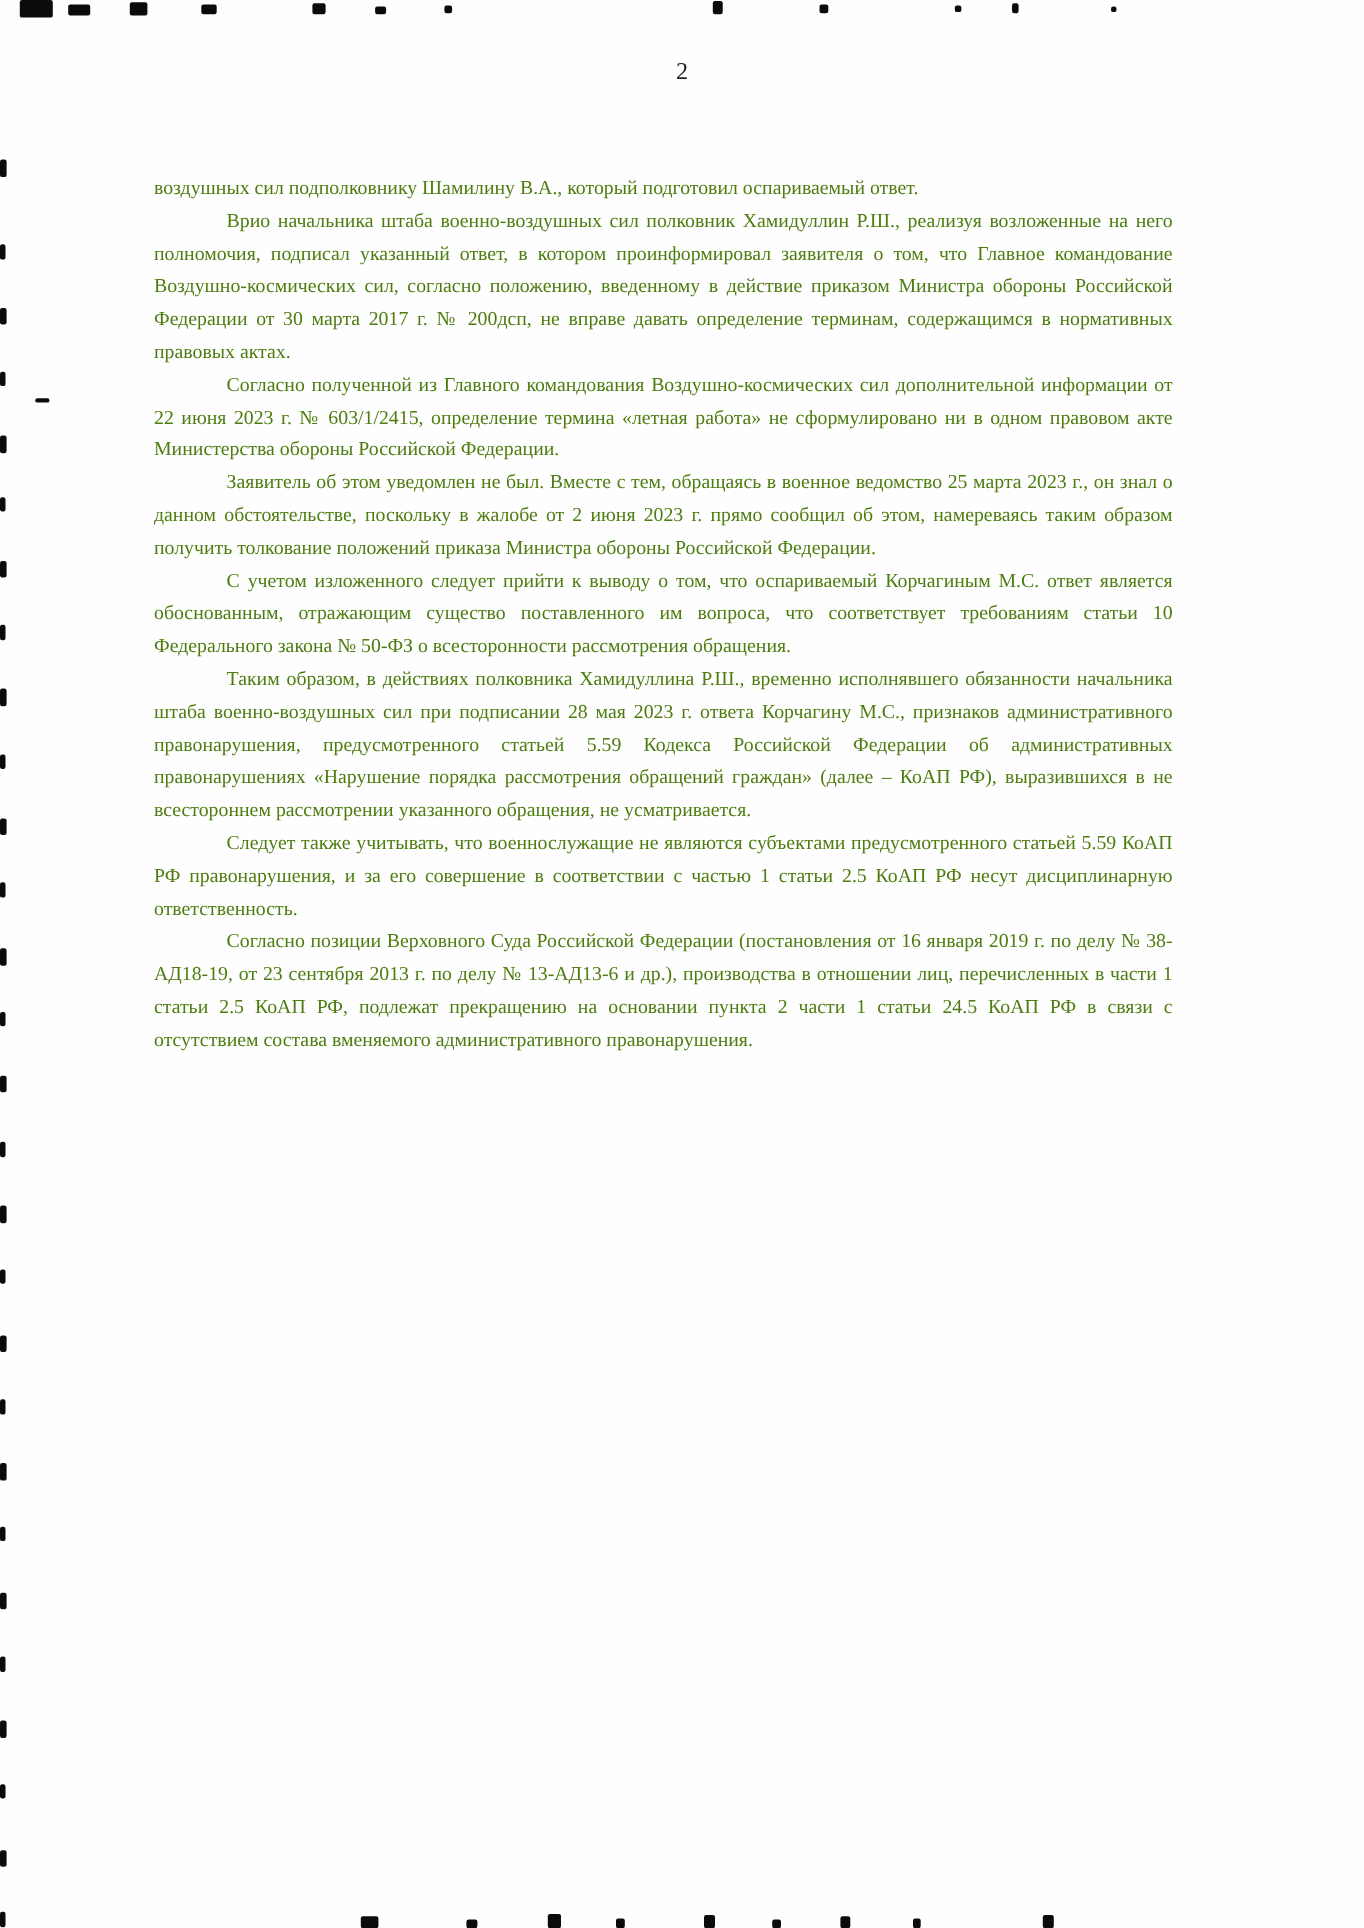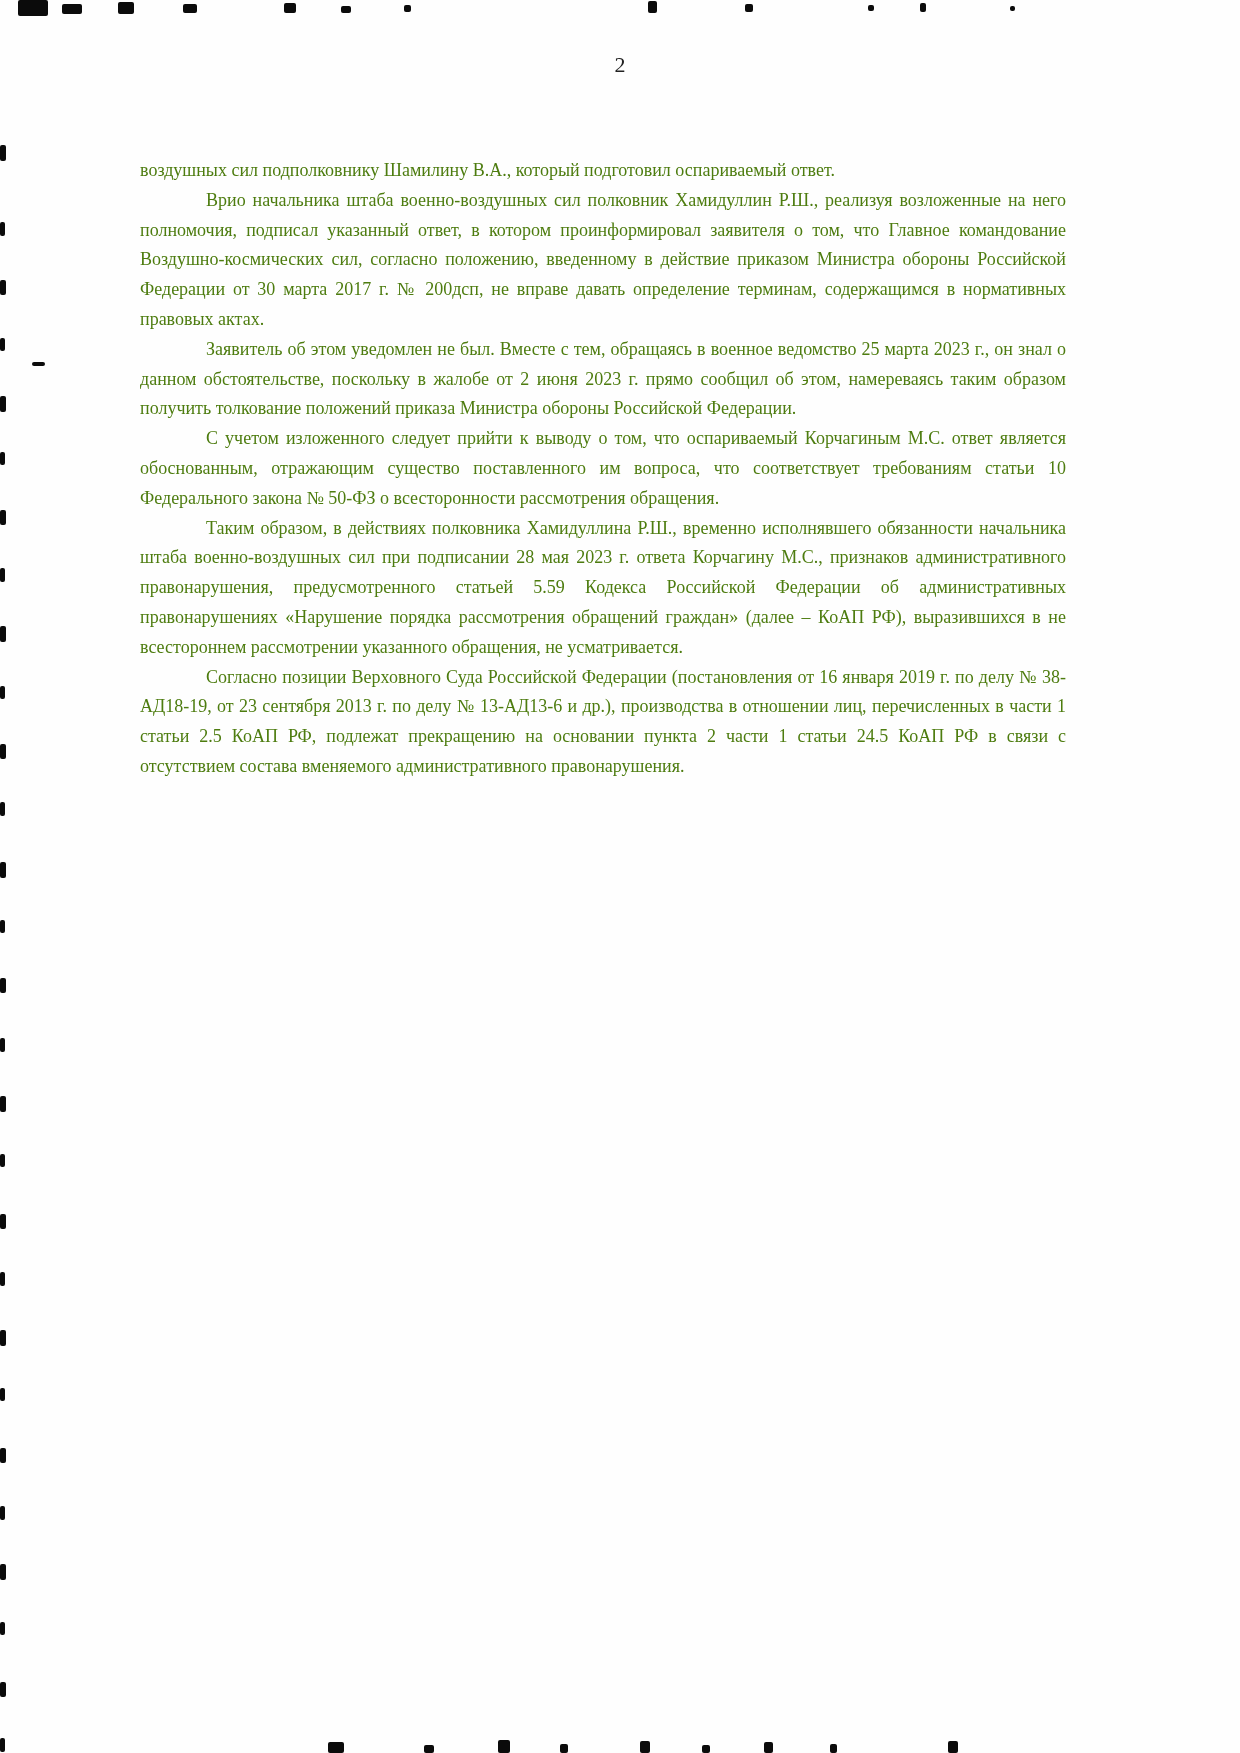--- a/index.html
+++ b/index.html
@@ -113,19 +113,21 @@
       <div class="art" style="left: 764px; top: 1742px; width: 9px; height: 11px; background: rgb(11, 11, 11);"></div>
       <div class="art" style="left: 830px; top: 1744px; width: 7px; height: 9px; background: rgb(11, 11, 11);"></div>
       <div class="art" style="left: 948px; top: 1741px; width: 10px; height: 12px; background: rgb(11, 11, 11);"></div>
     </div>
 
   <div class="page-number">2</div>
 
   <div class="content">
     <p class="no-indent">воздушных сил подполковнику Шамилину В.А., который подготовил оспариваемый ответ.</p>
     <p>Врио начальника штаба военно-воздушных сил полковник Хамидуллин Р.Ш., реализуя возложенные на него полномочия, подписал указанный ответ, в котором проинформировал заявителя о том, что Главное командование Воздушно-космических сил, согласно положению, введенному в действие приказом Министра обороны Российской Федерации от 30 марта 2017 г. № 200дсп, не вправе давать определение терминам, содержащимся в нормативных правовых актах.</p>
+    <p>Согласно полученной из Главного командования Воздушно-космических сил дополнительной информации от 22 июня 2023 г. № 603/1/2415, определение термина «летная работа» не сформулировано ни в одном правовом акте Министерства обороны Российской Федерации.</p>
     <p>Заявитель об этом уведомлен не был. Вместе с тем, обращаясь в военное ведомство 25 марта 2023 г., он знал о данном обстоятельстве, поскольку в жалобе от 2 июня 2023 г. прямо сообщил об этом, намереваясь таким образом получить толкование положений приказа Министра обороны Российской Федерации.</p>
     <p>С учетом изложенного следует прийти к выводу о том, что оспариваемый Корчагиным М.С. ответ является обоснованным, отражающим существо поставленного им вопроса, что соответствует требованиям статьи 10 Федерального закона № 50-ФЗ о всесторонности рассмотрения обращения.</p>
     <p>Таким образом, в действиях полковника Хамидуллина Р.Ш., временно исполнявшего обязанности начальника штаба военно-воздушных сил при подписании 28 мая 2023 г. ответа Корчагину М.С., признаков административного правонарушения, предусмотренного статьей 5.59 Кодекса Российской Федерации об административных правонарушениях «Нарушение порядка рассмотрения обращений граждан» (далее – КоАП РФ), выразившихся в не всестороннем рассмотрении указанного обращения, не усматривается.</p>
+    <p>Следует также учитывать, что военнослужащие не являются субъектами предусмотренного статьей 5.59 КоАП РФ правонарушения, и за его совершение в соответствии с частью 1 статьи 2.5 КоАП РФ несут дисциплинарную ответственность.</p>
     <p>Согласно позиции Верховного Суда Российской Федерации (постановления от 16 января 2019 г. по делу № 38-АД18-19, от 23 сентября 2013 г. по делу № 13-АД13-6 и др.), производства в отношении лиц, перечисленных в части 1 статьи 2.5 КоАП РФ, подлежат прекращению на основании пункта 2 части 1 статьи 24.5 КоАП РФ в связи с отсутствием состава вменяемого административного правонарушения.</p>
   </div>
 
 </div>
 
 </body></html>

